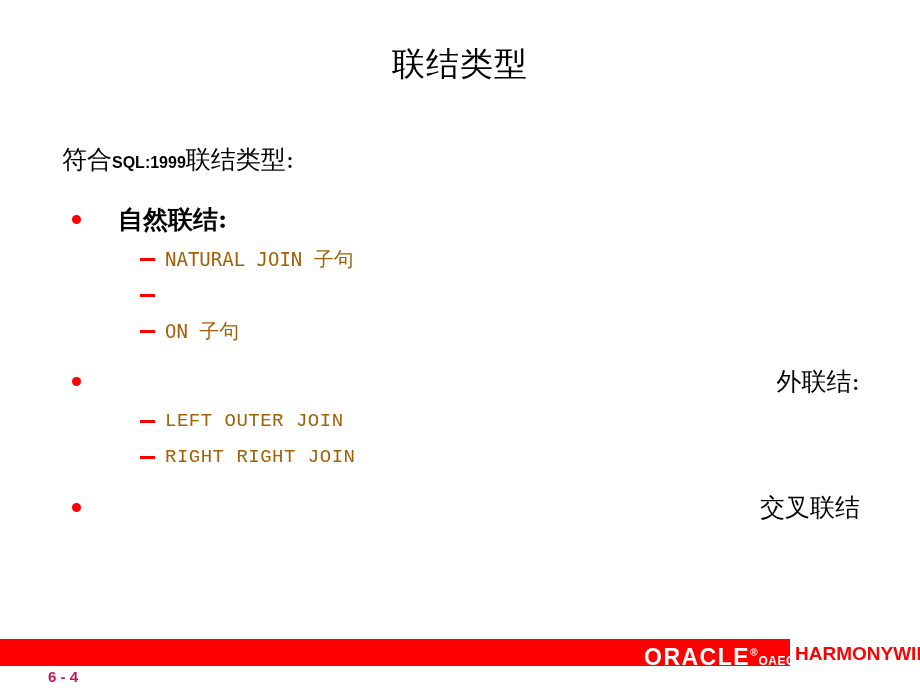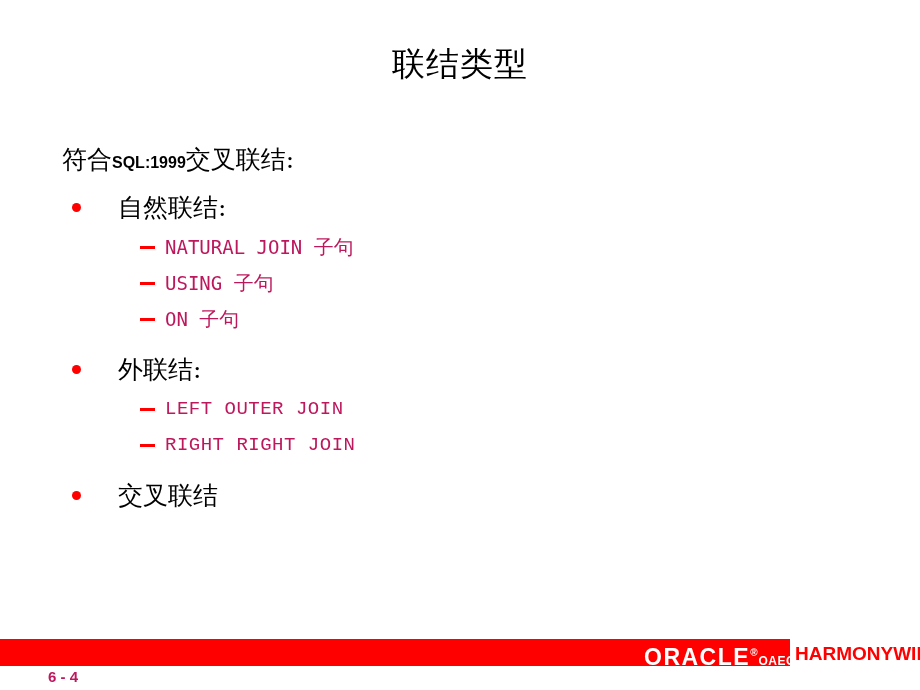--- a/index.html
+++ b/index.html
@@ -103,37 +103,39 @@
     width: 15px;
     height: 3px;
     background: #ff0000;
   }
   .l2 .l2-text {
     display: inline-block;
     margin-left: 25px;
     font-family: "DejaVu Serif Mono", "DejaVu Sans Mono", monospace;
     font-size: 19px;
     line-height: 28px;
-    color: #be185d;
+    color: #a16207;
     letter-spacing: 0px;
   }
   .l2 .cjk {
     font-family: "DejaVu Serif", serif;
     font-size: 20px;
   }
   .l2.plain .l2-text {
     font-family: Liberation Mono, monospace;
     letter-spacing: 0.5px;
   }
 
   .gap-before {
     margin-top: 20px;
+    text-align: right;
   }
   .gap-small {
-    margin-top: 12px;
+    margin-top: 24px;
+    font-weight: bold;
   }
 
   
   .footer-band {
     position: absolute;
     left: 0;
     top: 639px;
     width: 920px;
     height: 27px;
     background: #ff0000;
@@ -196,33 +198,32 @@
 </style>
 </head>
 <body>
 
 <div class="slide">
 
   <div class="slide-title">联结类型</div>
 
   <div class="body-block">
 
-    <div class="lead-line"><span>符合</span><span class="ascii">SQL:1999</span><span>交叉联结:</span></div>
+    <div class="lead-line"><span>符合</span><span class="ascii">SQL:1999</span><span>联结类型:</span></div>
 
     <div class="l1 gap-small">
       <span class="dot"></span>
       <span class="l1-text">自然联结:</span>
     </div>
     <div class="l2">
       <span class="dash"></span>
       <span class="l2-text"><span>NATURAL JOIN </span><span class="cjk">子句</span></span>
     </div>
     <div class="l2">
       <span class="dash"></span>
-      <span class="l2-text"><span>USING </span><span class="cjk">子句</span></span>
     </div>
     <div class="l2">
       <span class="dash"></span>
       <span class="l2-text"><span>ON </span><span class="cjk">子句</span></span>
     </div>
 
     <div class="l1 gap-before">
       <span class="dot"></span>
       <span class="l1-text">外联结:</span>
     </div>

